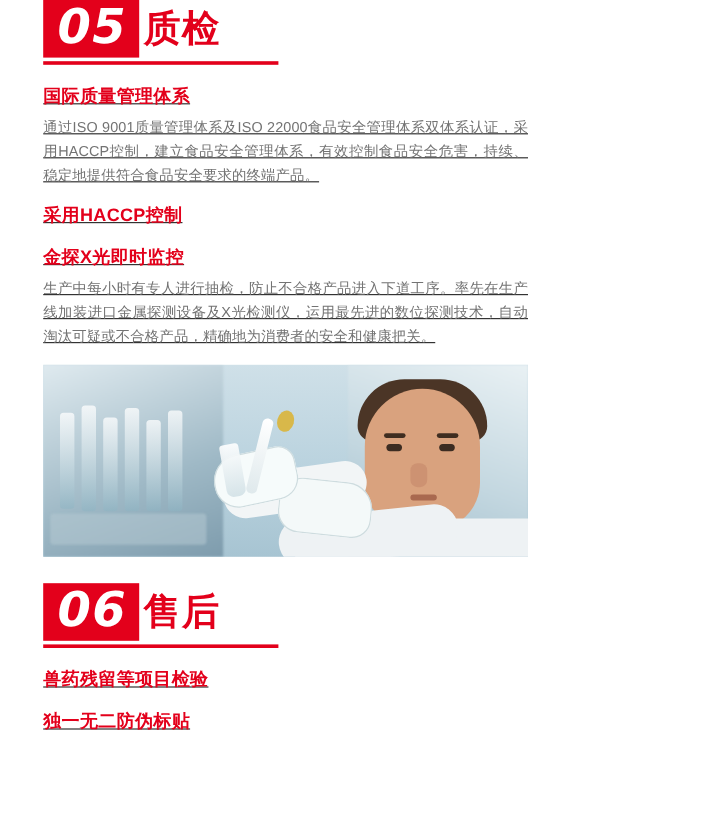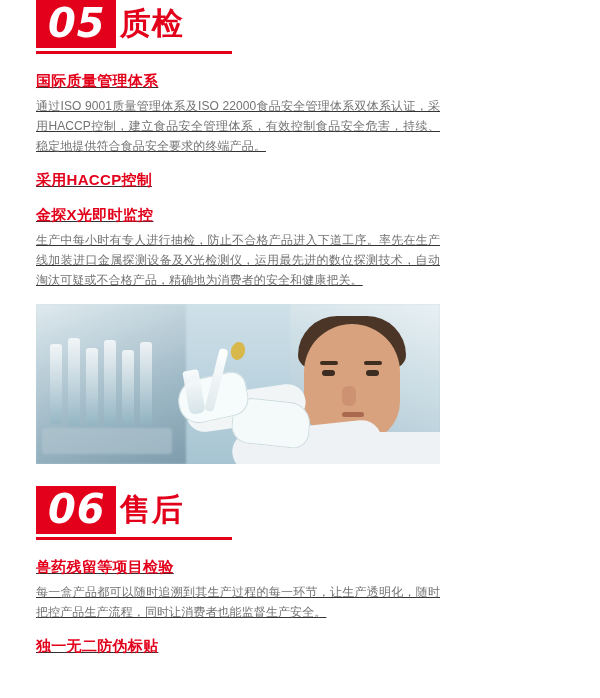--- a/index.html
+++ b/index.html
@@ -243,21 +243,20 @@
 
   <div class="section section-06">
 
     <div class="section-head">
       <span class="badge">06</span><span class="section-title">售后</span>
       <div class="head-underline" style="width:196px;"></div>
     </div>
 
     <div class="block">
       <p class="block-title">兽药残留等项目检验</p>
-      <p class="block-body">每一盒产品都可以随时追溯到其生产过程的每一环节，让生产透明化，随时把控产品生产流程，同时让消费者也能监督生产安全。</p>
     </div>
 
     <div class="block">
       <p class="block-title">独一无二防伪标贴</p>
 
     </div>
 
   </div>
 
 </div>

